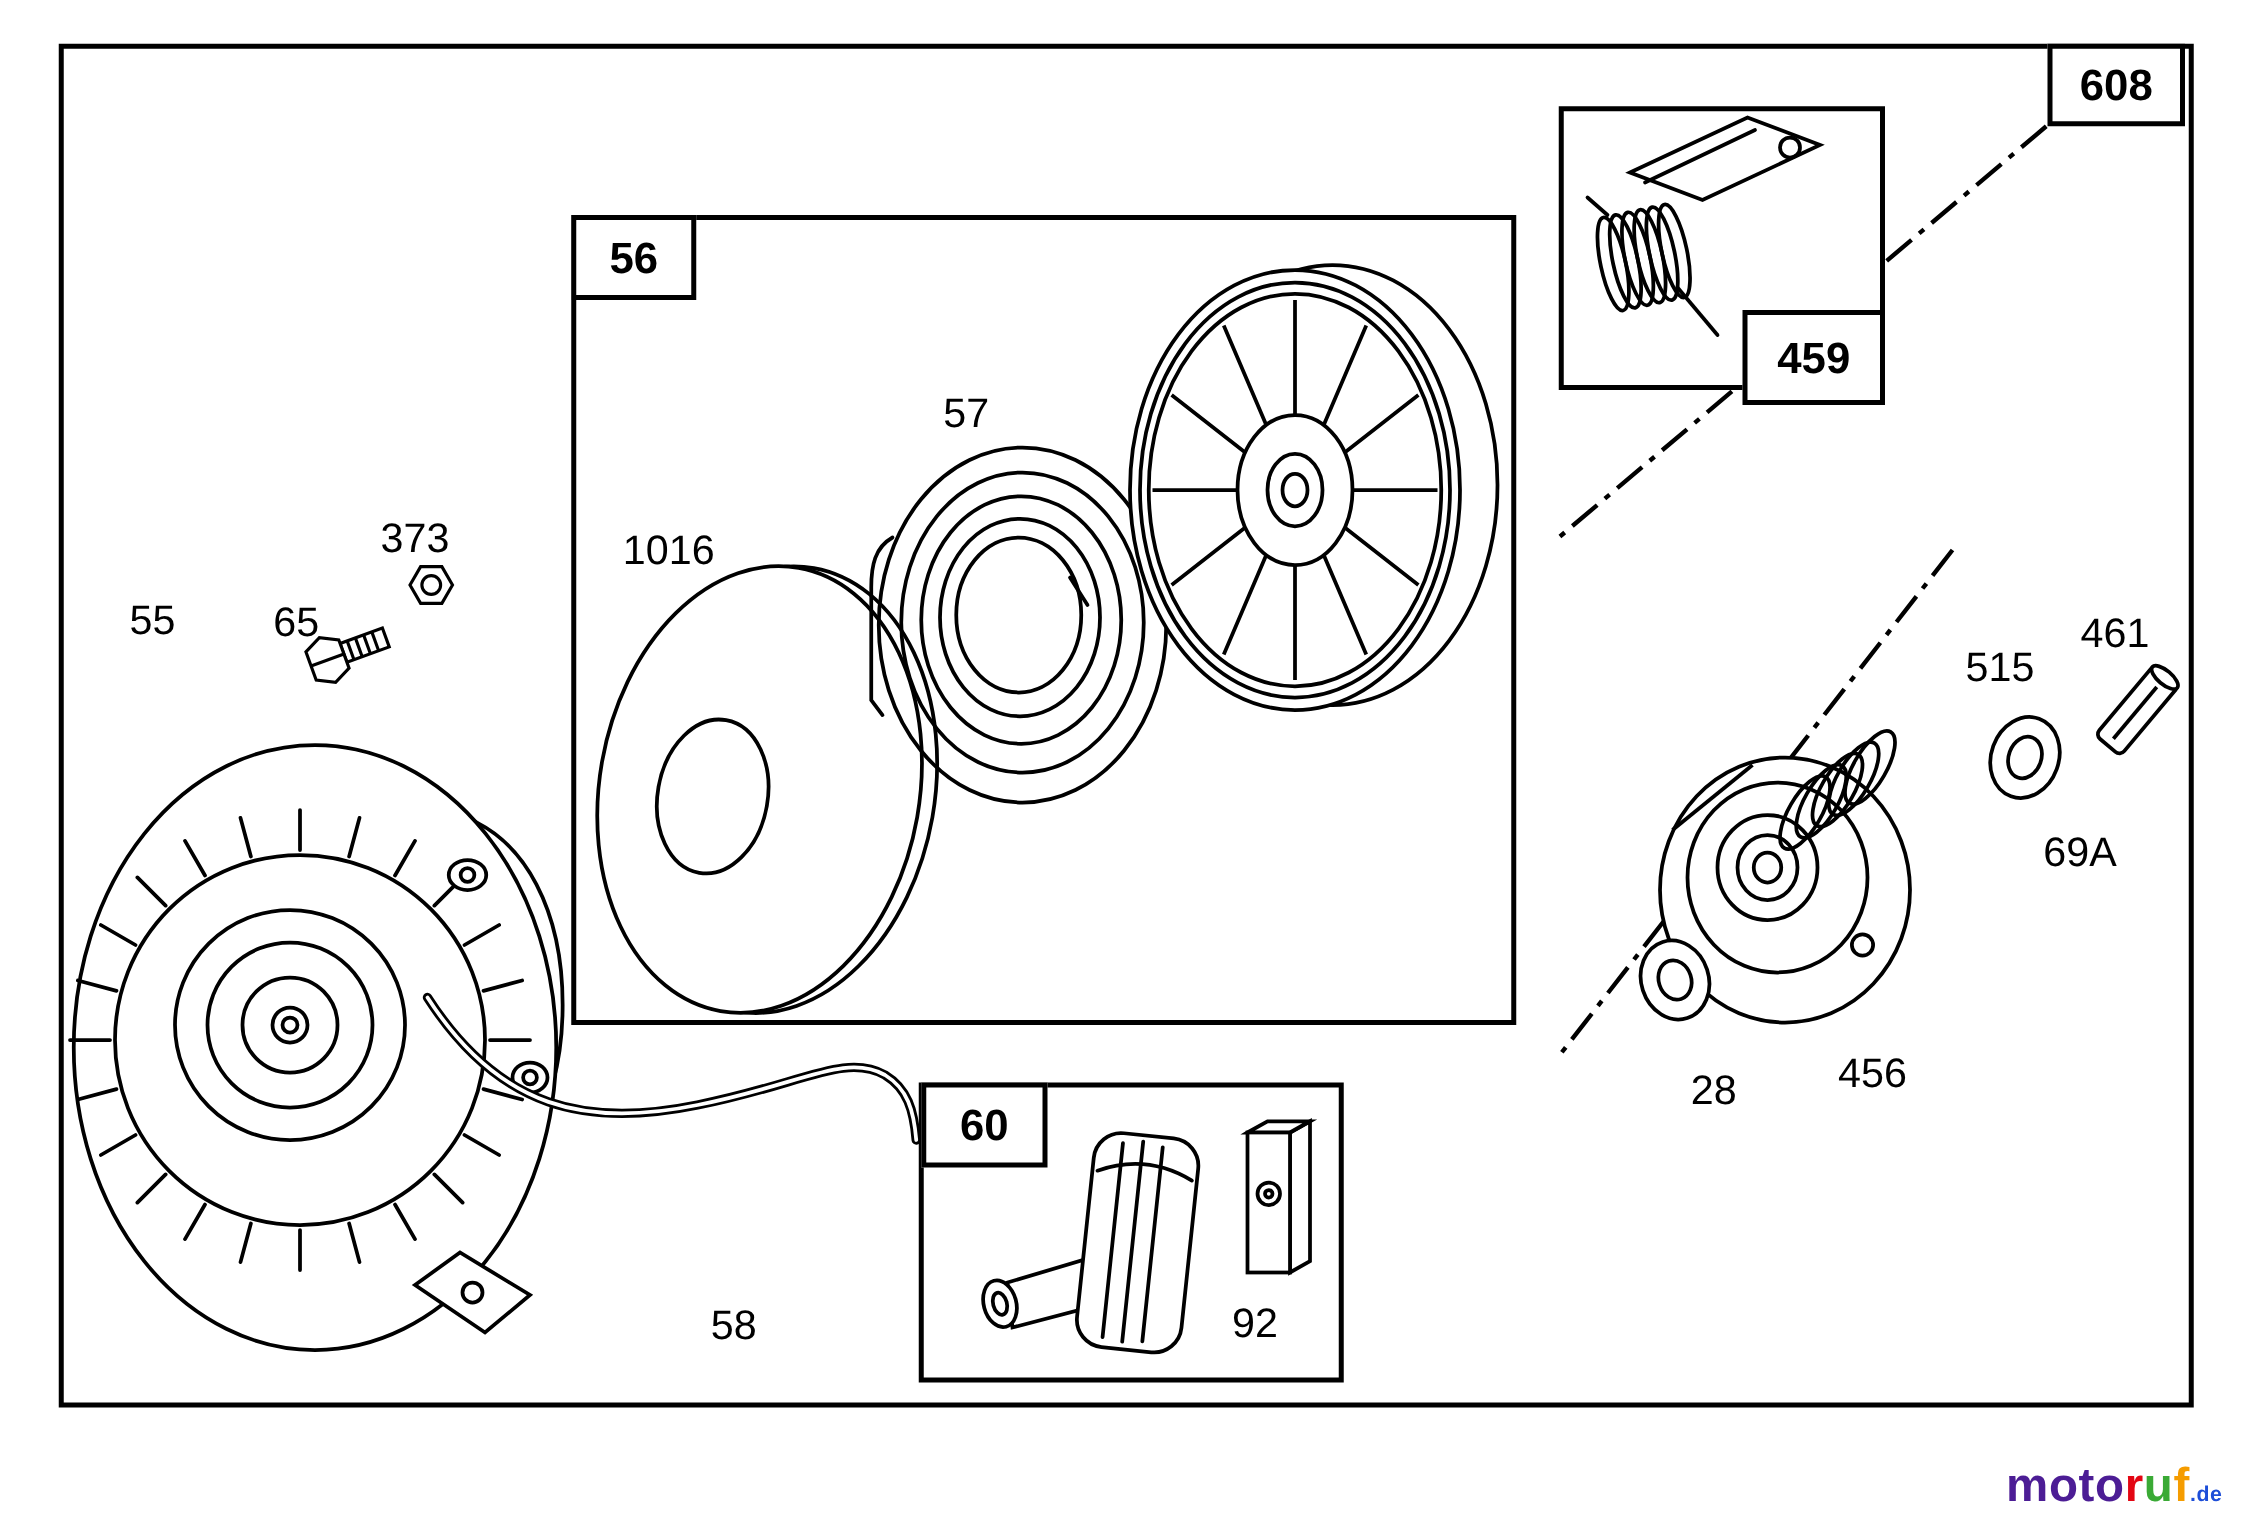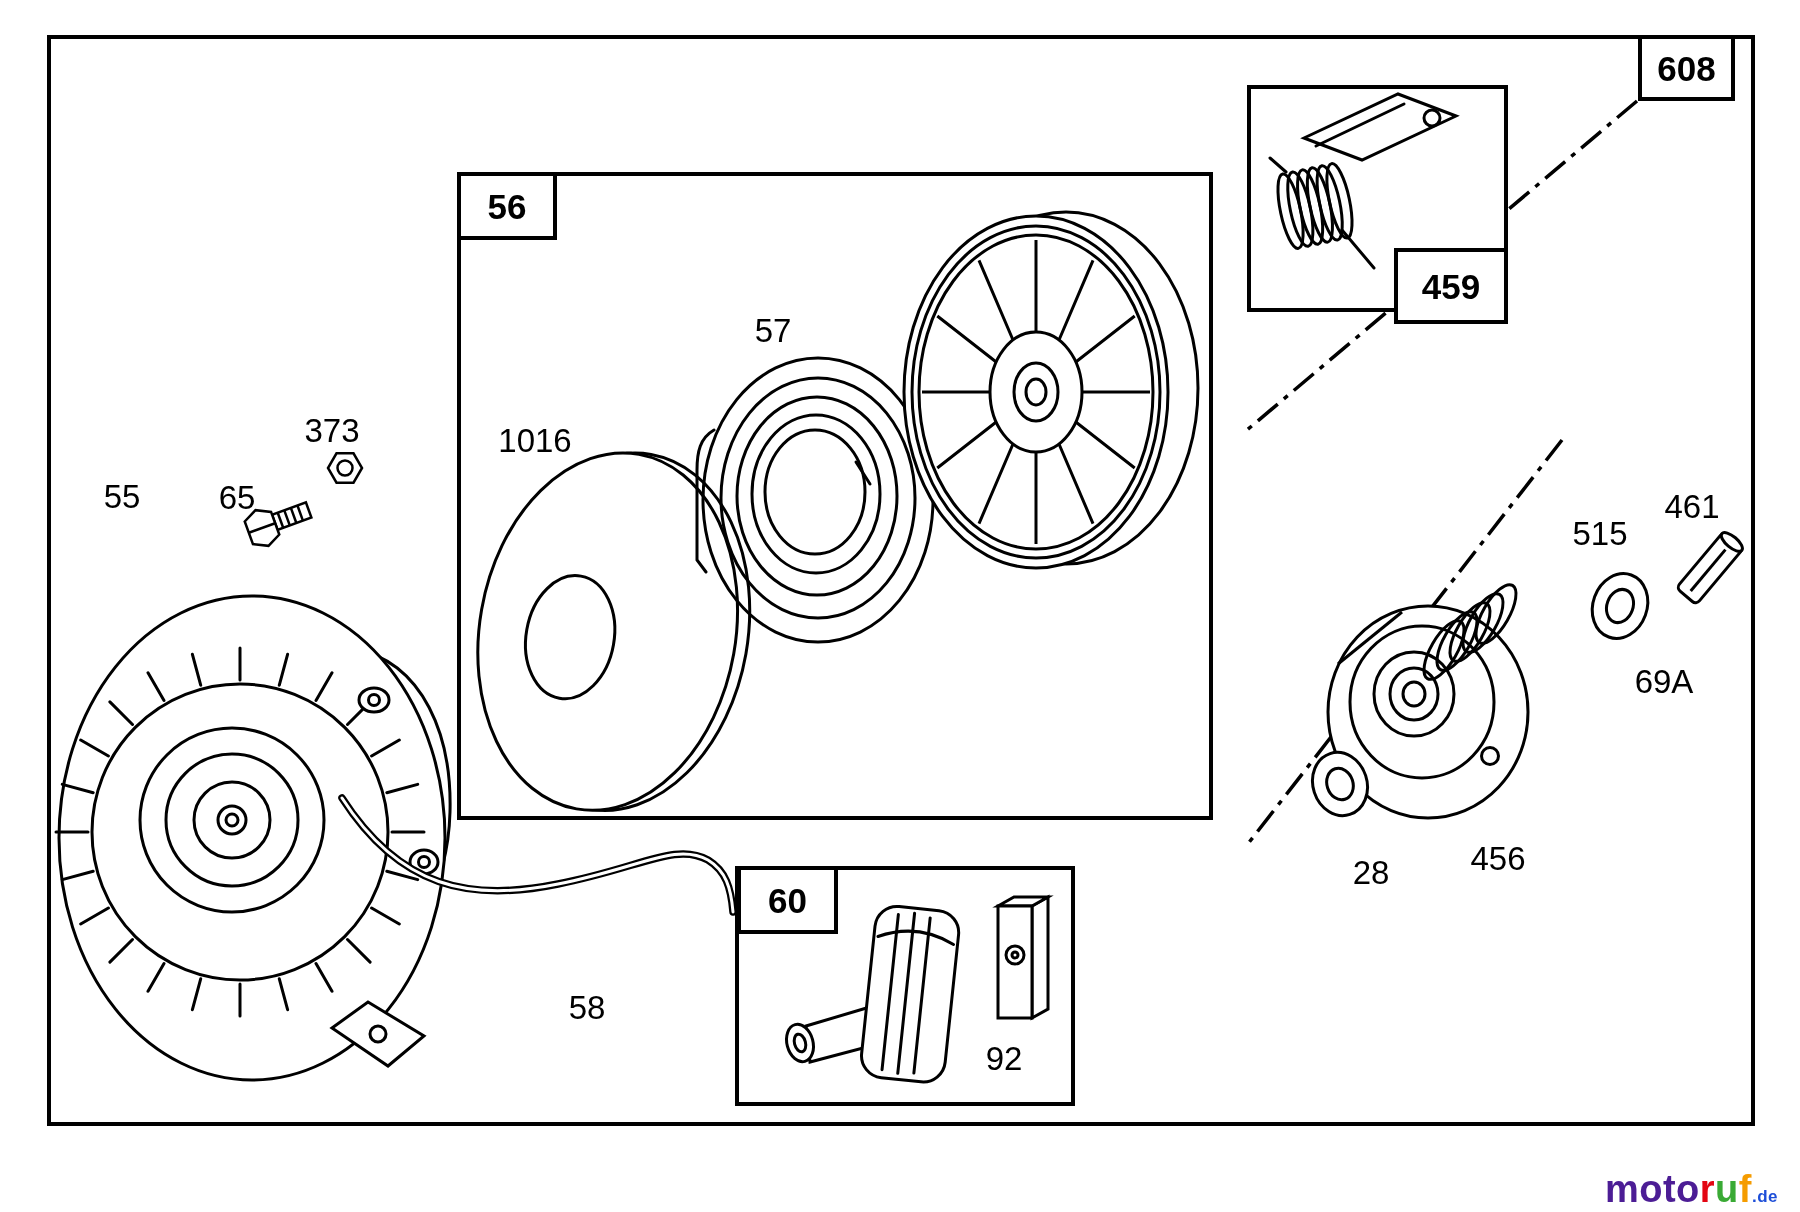--- a/index.html
+++ b/index.html
@@ -174,31 +174,31 @@
       <ellipse cx="1620" cy="606" rx="13" ry="17" fill="none"></ellipse>
     </g>
 
     <g stroke="#000" stroke-width="3" transform="rotate(40 1710 568)">
       <rect x="1697" y="531" width="26" height="74" rx="5" fill="#fff"></rect>
       <ellipse cx="1710" cy="534" rx="13" ry="5.5" fill="#fff"></ellipse>
       <line x1="1710" y1="544" x2="1710" y2="598"></line>
     </g>
   </svg>
 
-  <div class="labelbox" style="left:1638px;top:35px;width:97px;height:66px">608</div>
+  <div class="labelbox" style="left:1638px;top:35px;width:110px;height:66px">608</div>
   <div class="labelbox" style="left:457px;top:172px;width:100px;height:68px">56</div>
   <div class="labelbox" style="left:1394px;top:248px;width:114px;height:76px">459</div>
   <div class="labelbox" style="left:737px;top:866px;width:101px;height:68px">60</div>
 
   <div class="plabel" style="left:122px;top:496px">55</div>
   <div class="plabel" style="left:237px;top:497px">65</div>
   <div class="plabel" style="left:332px;top:430px">373</div>
   <div class="plabel" style="left:535px;top:440px">1016</div>
   <div class="plabel" style="left:773px;top:330px">57</div>
-  <div class="plabel" style="left:587px;top:1007px">58</div>
+  <div class="plabel" style="left:587px;top:1060px">58</div>
   <div class="plabel" style="left:1004px;top:1058px">92</div>
   <div class="plabel" style="left:1371px;top:872px">28</div>
   <div class="plabel" style="left:1664px;top:681px">69A</div>
   <div class="plabel" style="left:1498px;top:858px">456</div>
   <div class="plabel" style="left:1600px;top:533px">515</div>
   <div class="plabel" style="left:1692px;top:506px">461</div>
 
 
   <div class="logo">
     <span style="color: #4c1d95;">moto</span><span style="color: rgb(227, 6, 19);">r</span><span style="color: rgb(58, 170, 53);">u</span><span style="color: rgb(245, 156, 0);">f</span><span class="tld">.de</span>

